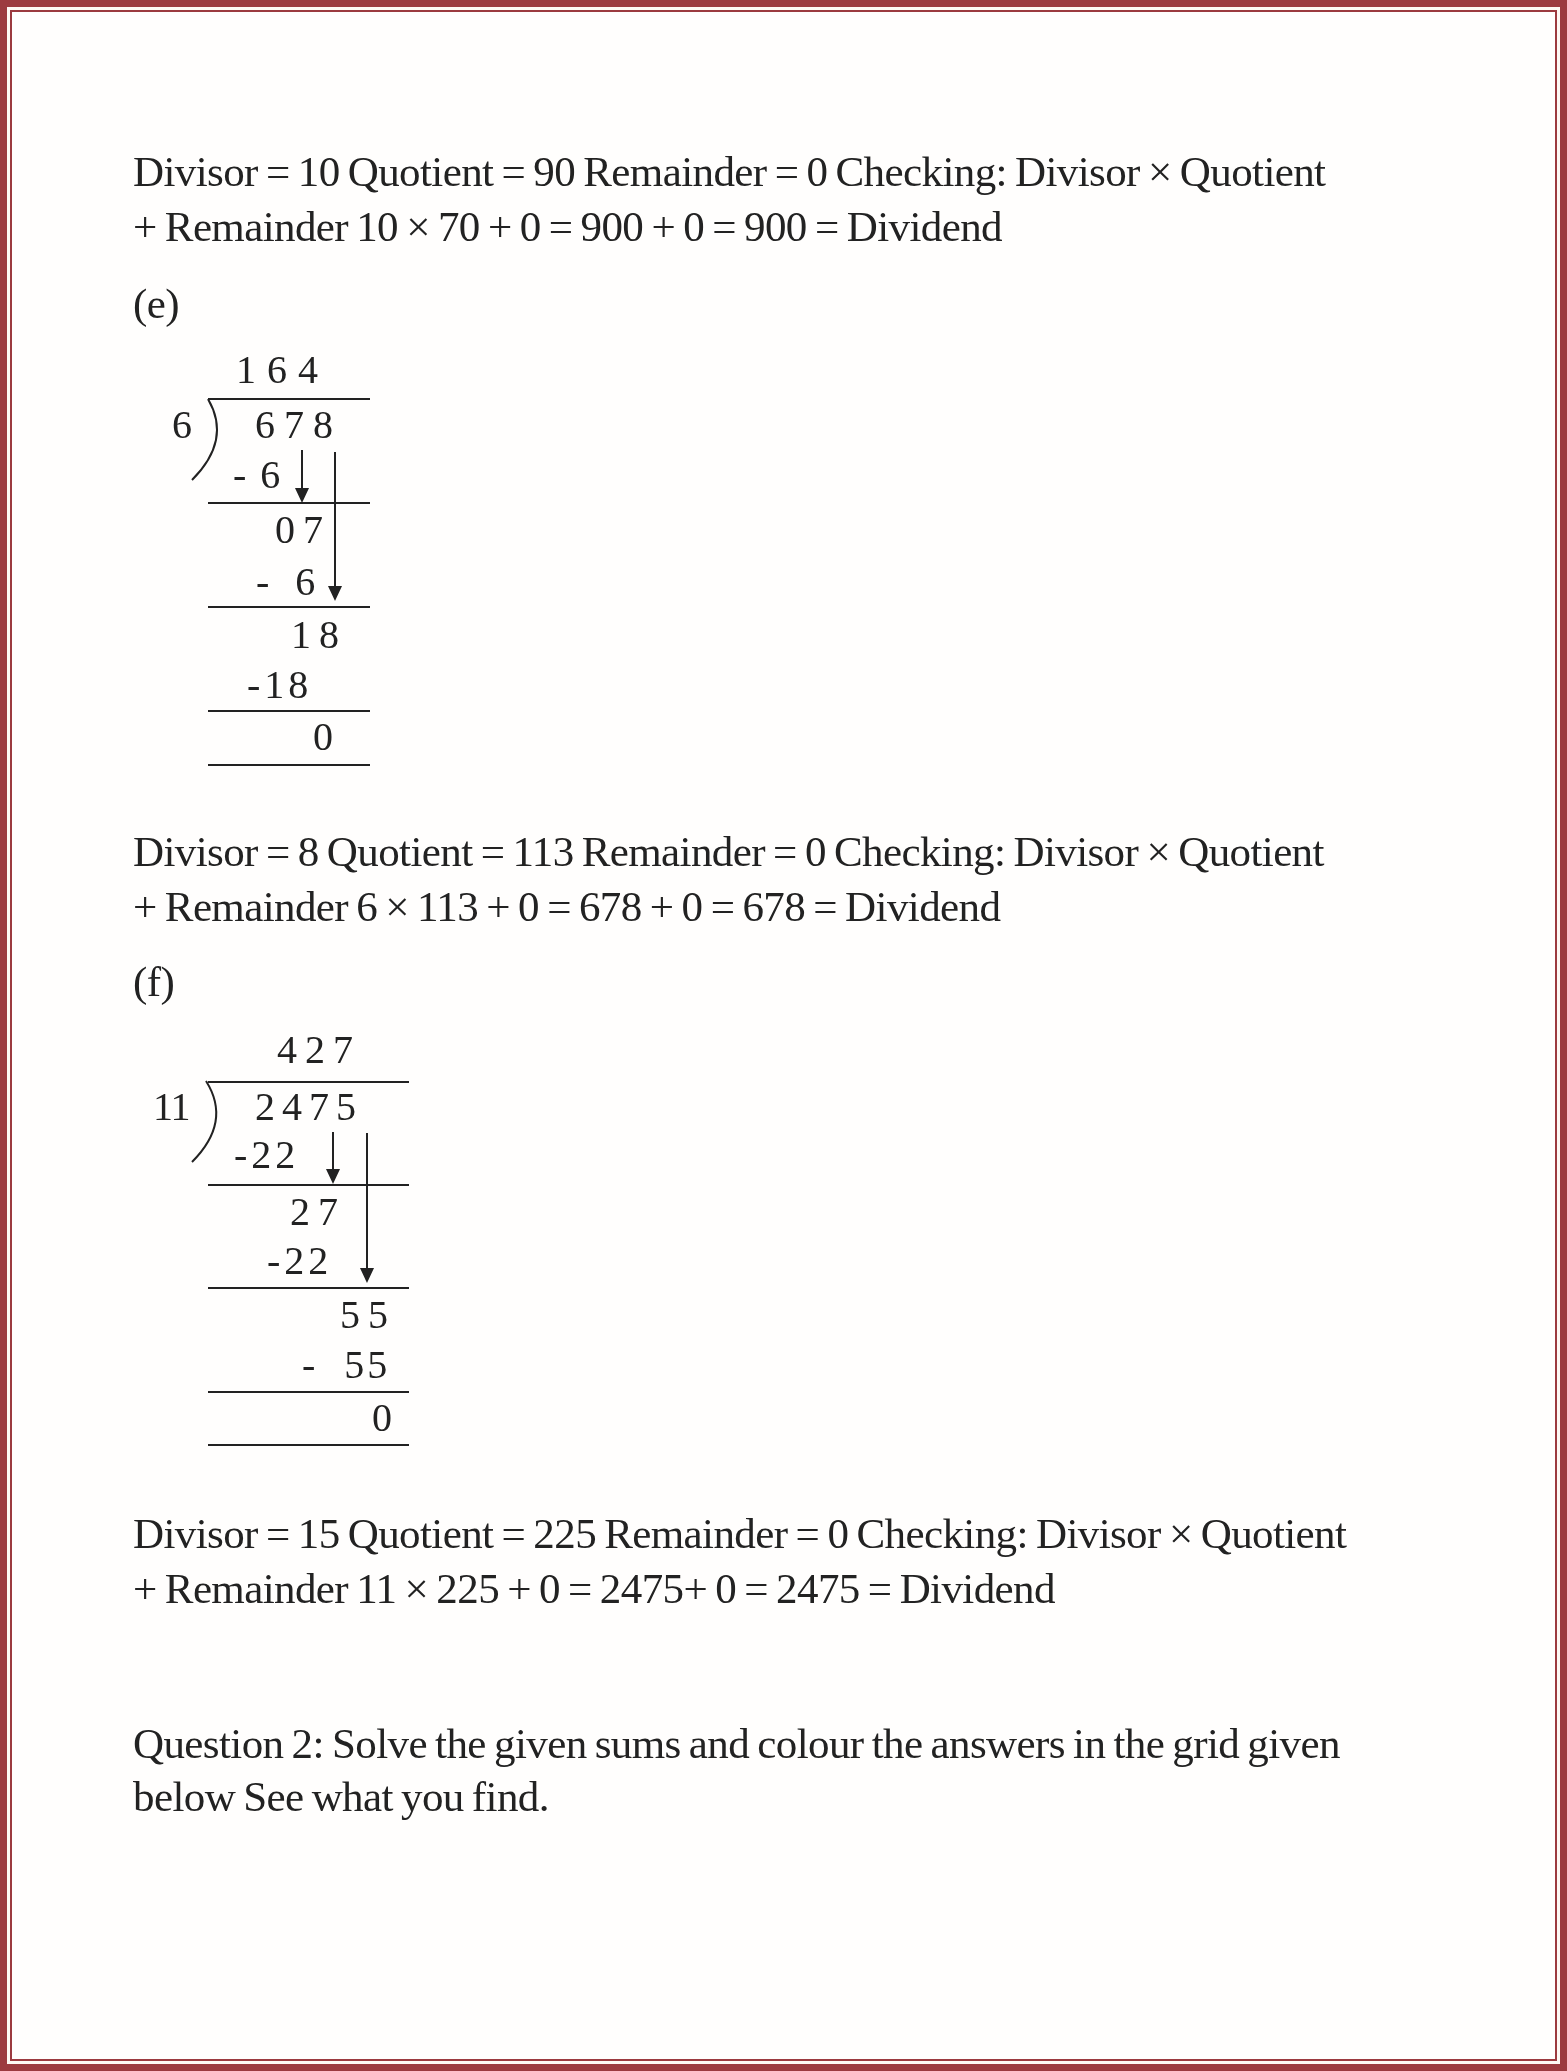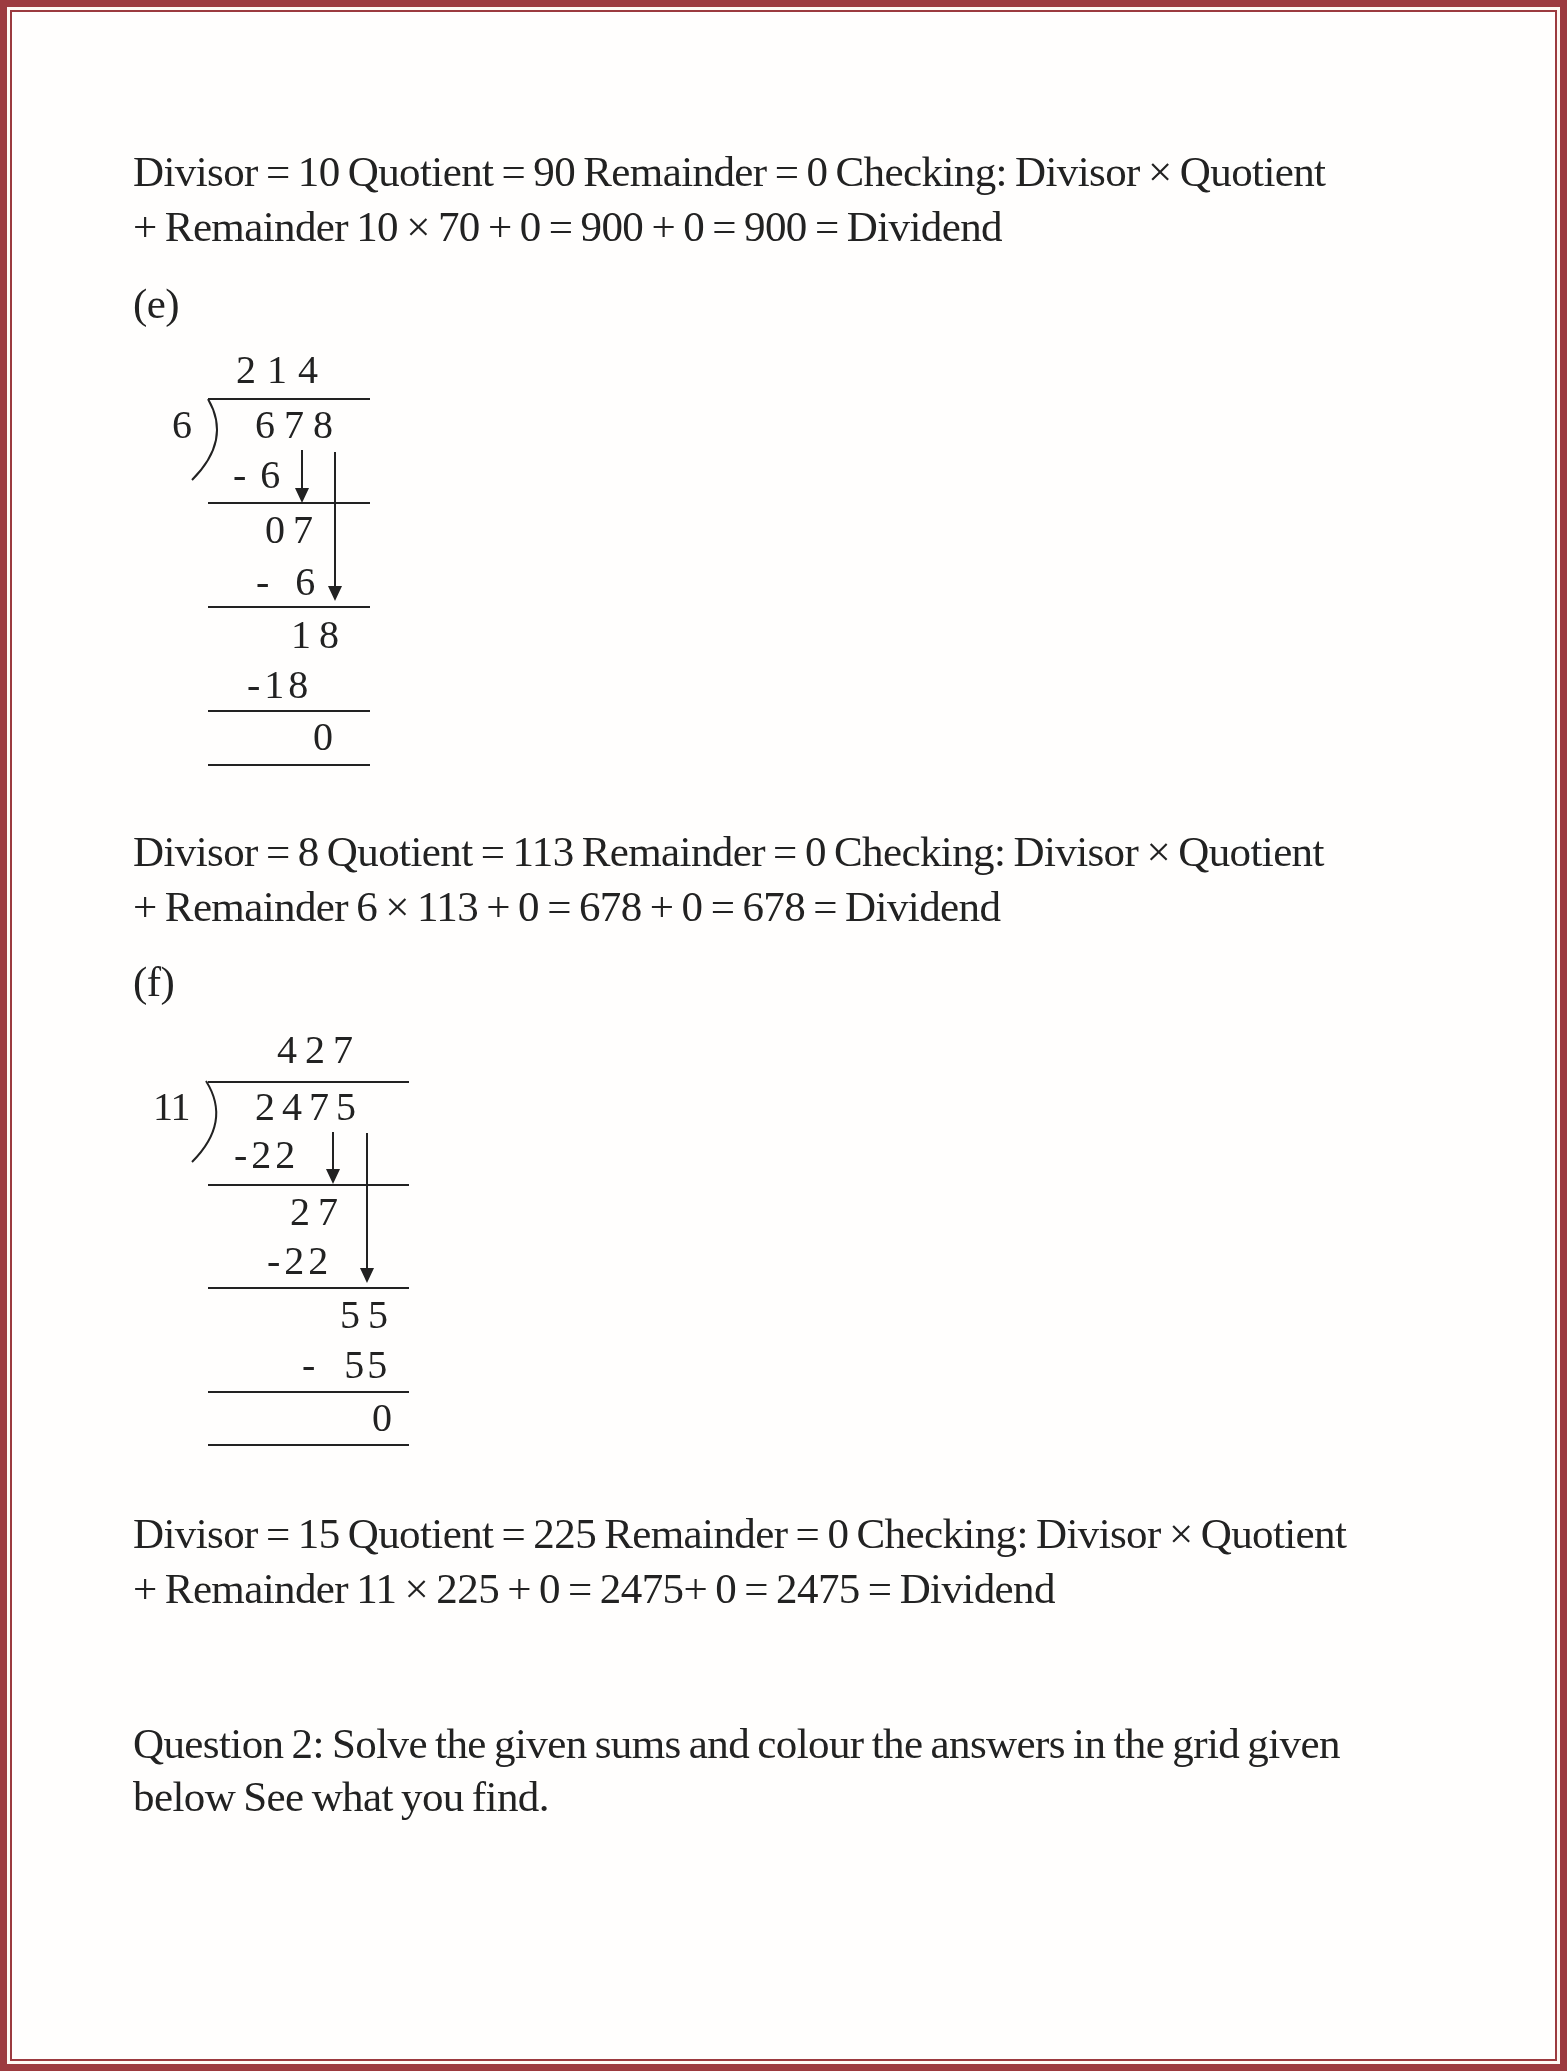--- a/index.html
+++ b/index.html
@@ -19,27 +19,27 @@
 <div class="frame-outer"></div>
 <div class="frame-gap"></div>
 <div class="frame-inner"></div>
 
 <div class="txt" style="top:137px">Divisor = 10 Quotient = 90 Remainder = 0 Checking: Divisor × Quotient</div>
 <div class="txt" style="top:192px">+ Remainder 10 × 70 + 0 = 900 + 0 = 900 = Dividend</div>
 
 <div class="txt" style="top:269px">(e)</div>
 
 <div>
-  <div class="dg" style="left:236px; top:350px">214</div>
+  <div class="dg" style="left:236px; top:350px">164</div>
   <div class="hl" style="left:208px; top:398px; width:162px"></div>
   <div class="dg" style="left:172px; top:405px">6</div>
   <div class="dg" style="left:255px; top:405px; letter-spacing:9px">678</div>
   <div class="dg" style="left:233px; top:455px; letter-spacing:2px">- 6</div>
   <div class="hl" style="left:208px; top:502px; width:162px"></div>
-  <div class="dg" style="left:265px; top:510px; letter-spacing:8px">07</div>
+  <div class="dg" style="left:275px; top:510px; letter-spacing:8px">07</div>
   <div class="dg" style="left:256px; top:562px; letter-spacing:2px">-  6</div>
   <div class="hl" style="left:208px; top:606px; width:162px"></div>
   <div class="dg" style="left:291px; top:615px; letter-spacing:8px">18</div>
   <div class="dg" style="left:247px; top:665px; letter-spacing:4px">-18</div>
   <div class="hl" style="left:208px; top:710px; width:162px"></div>
   <div class="dg" style="left:313px; top:717px">0</div>
   <div class="hl" style="left:208px; top:764px; width:162px"></div>
 </div>
 
 <div class="txt" style="top:817px">Divisor = 8 Quotient = 113 Remainder = 0 Checking: Divisor × Quotient</div>

